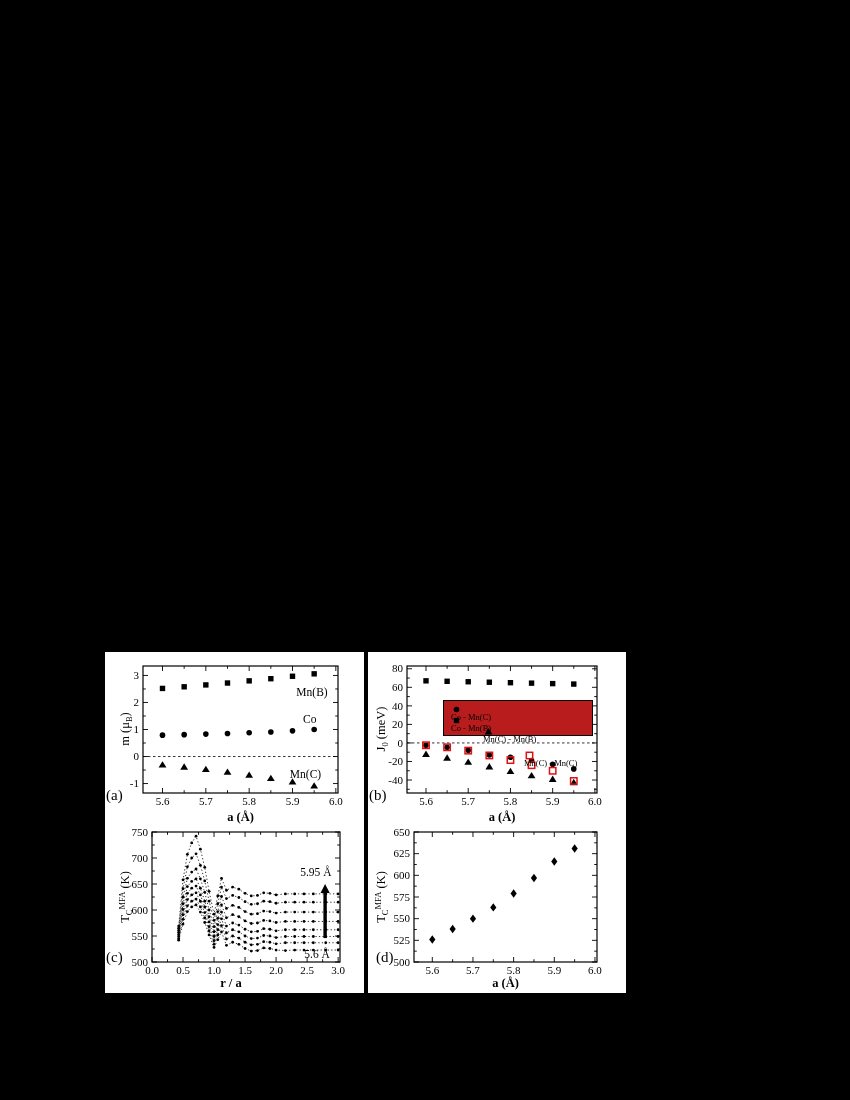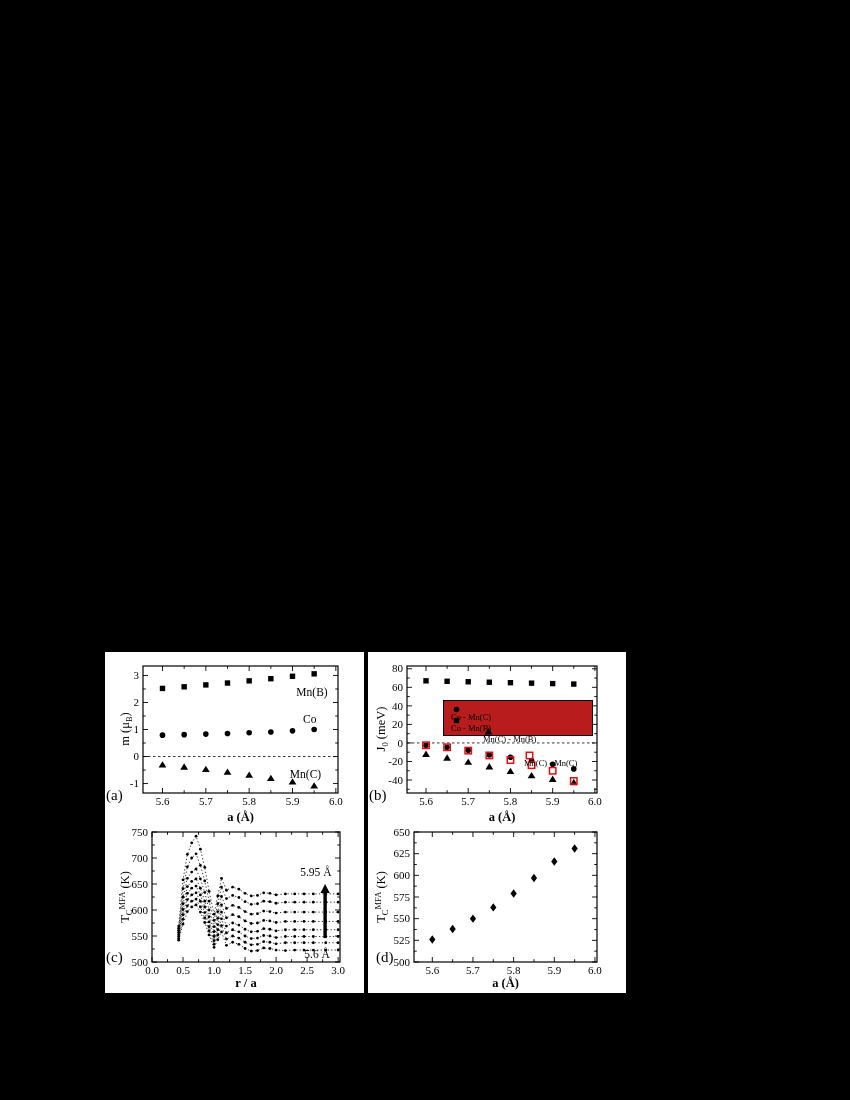--- a/index.html
+++ b/index.html
@@ -422,21 +422,21 @@
             <circle cx="220.72937293729373" cy="66.88" r="1.4" fill="#000000"></circle>
             <circle cx="233.13861386138615" cy="66.88" r="1.4" fill="#000000"></circle>
           </g>
           <line x1="220.10891089108912" y1="111.08" x2="220.10891089108912" y2="64" stroke="#000000" stroke-width="3.4"></line>
           <polygon points="220.10891089108912,57 215.50891089108913,66 224.70891089108912,66" fill="#000000"></polygon>
           <text x="210.80198019801983" y="48.519999999999996" text-anchor="middle" font-size="11.5">5.95 Å</text>
           <text x="212.04290429042905" y="130.68" text-anchor="middle" font-size="11.5">5.6 Å</text>
           <rect x="47" y="5" width="188" height="130" fill="none" stroke="#000000" stroke-width="1.2"></rect>
         </svg>
       <div class="ylabel" id="yl-c" style="left: -45px; top: 63px;"><span>T</span><sub class="s">C</sub><sup class="s">MFA</sup><span> (K)</span></div>
-      <div class="xlabel" id="xl-c" style="left: 47px; width: 188px; top: 149px;">r / a</div>
+      <div class="xlabel" id="xl-c" style="left: 32px; width: 188px; top: 149px;">r / a</div>
       <div class="panel-letter" id="pl-c" style="left: 1px; top: 122px;">(c)</div>
     </div>
 
   </div>
 
   <div class="panel" id="panel-right" style="background:#fff;">
 
     <div class="chart chart-top" id="chart-b">
       <svg id="svg-b" width="258" height="175" viewBox="0 0 258 175">
           <line x1="39" y1="90.94160583941607" x2="229" y2="90.94160583941607" stroke="#000000" stroke-width="0.8" stroke-dasharray="2.5,2.5"></line>

